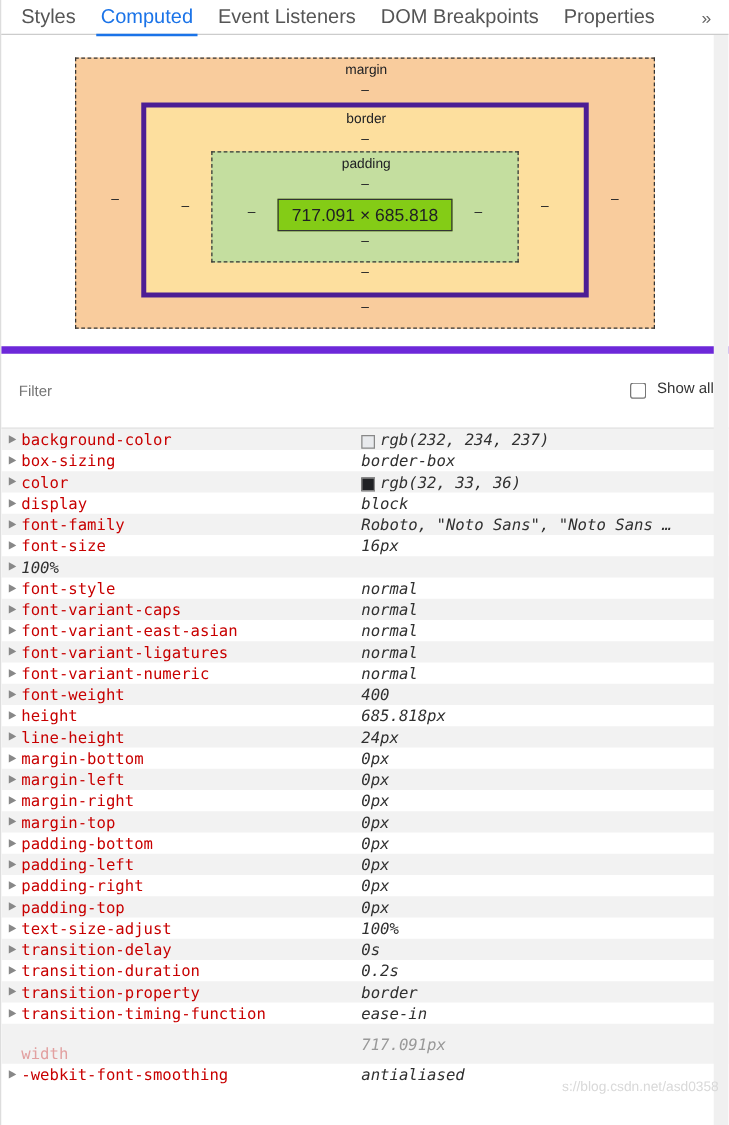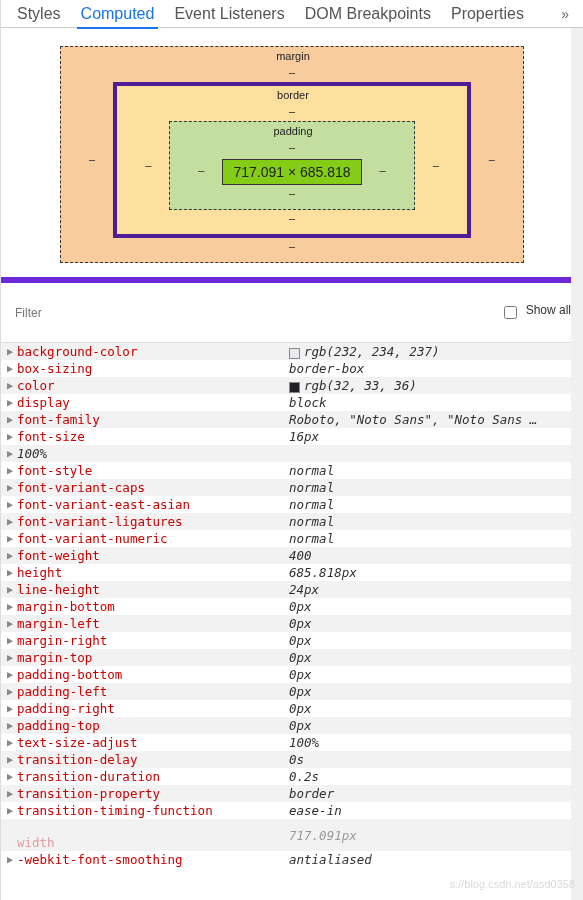--- a/index.html
+++ b/index.html
@@ -34,21 +34,21 @@
 
   .props { overflow:auto; font-family: Menlo, Consolas, monospace; font-size:12.5px; }
   .prop { display:flex; align-items:center; padding:1px 6px 1px 4px; }
   .prop:nth-child(odd) { background:#f2f2f2; }
   .tri { width:10px; text-align:center; color:#888; font-size:10px; transform: scaleY(1.1); margin-right:2px; }
   .pname { color:#c80000; min-width:272px; }
   .pname.faded { color:#e2a0a0;margin-top:15px; }
   .pval { color:#303030; display:flex; align-items:flex-end; gap:4px;font-style:italic; }
   .pval.faded { color:#999; }
   .swatch { display:inline-block; width:11px; height:11px; border:1px solid #888; }
-  .watermark { position:absolute; right:8px; bottom:10px; color:#d9d9d9; font-size:11px; font-family:Arial,sans-serif; pointer-events:none; }
+  .watermark { position:absolute; right:8px; bottom:24px; color:#d9d9d9; font-size:11px; font-family:Arial,sans-serif; pointer-events:none; }
 </style>
 </head>
 <body>
 
 <div class="panel">
 
   <div class="tabs">
     <div class="tab">Styles</div>
     <div class="tab active">Computed</div>
     <div class="tab">Event Listeners</div>

